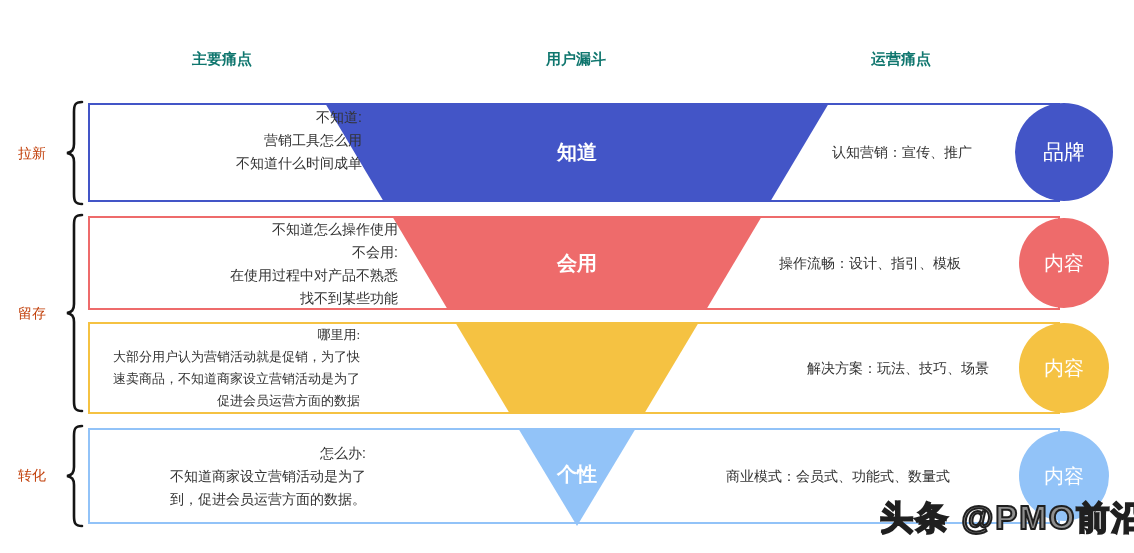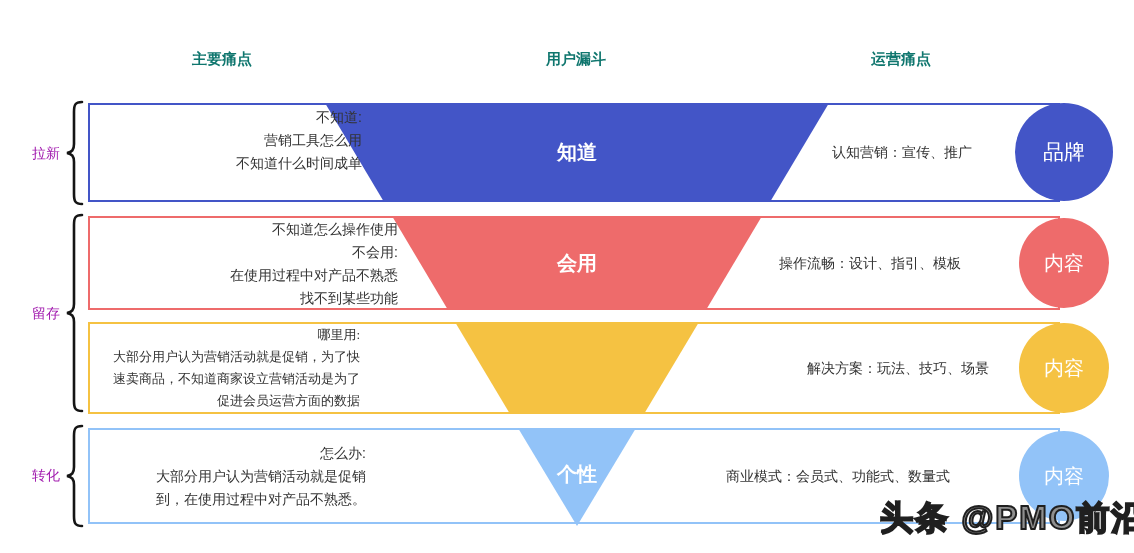--- a/index.html
+++ b/index.html
@@ -4,22 +4,22 @@
 <style>
   html,body{margin:0;padding:0;background:#fff;}
   .canvas{
     position:relative;width:1134px;height:553px;background:#ffffff;
     font-family:"Liberation Sans",sans-serif;overflow:hidden;
   }
   .hdr{position:absolute;top:44px;width:200px;text-align:center;
        font-size:15px;font-weight:700;color:#0f766e;line-height:30px;}
   #hdr-left{left:122px;} #hdr-center{left:476px;} #hdr-right{left:801px;}
 
-  .stage-label{position:absolute;left:18px;width:42px;text-align:right;
-       font-size:14px;color:#a21caf;line-height:18px;}
+  .stage-label{position:absolute;left:18px;width:42px;
+       font-size:14px;color:#c2410c;line-height:18px;}
   #stage-1{top:144px;} #stage-2{top:304px;} #stage-3{top:466px;}
   .bracket{position:absolute;left:63px;width:22px;}
   #bracket-1{top:100px;height:106px;}
   #bracket-2{top:213px;height:200px;}
   #bracket-3{top:424px;height:104px;}
 
   .row-group{position:absolute;inset:0;}
   .box{position:absolute;left:88px;width:972px;background:#fff;
        border:2px solid var(--c);box-sizing:border-box;z-index:1;}
   .box.r1{top:103px;height:99px;}
@@ -129,22 +129,22 @@
     <div class="circle r3">
       <span>内容</span>
     </div>
   </div>
 
   <div class="row-group" style="--c: #92C3F8;">
     <div class="box r4"></div>
     <div class="funnel r4"></div>
     <div class="pain r4">
       <div>怎么办:</div>
-      <div>大部分用户认为营销活动就是促销</div>
-      <div>到，在使用过程中对产品不熟悉。</div>
+      <div>不知道商家设立营销活动是为了</div>
+      <div>到，促进会员运营方面的数据。</div>
     </div>
     <div class="funnel-label r4">个性</div>
     <div class="ops r4">商业模式：会员式、功能式、数量式</div>
     <div class="circle r4">
       <span>内容</span>
     </div>
   </div>
 
   <div class="watermark">头条 @PMO前沿</div>
 

